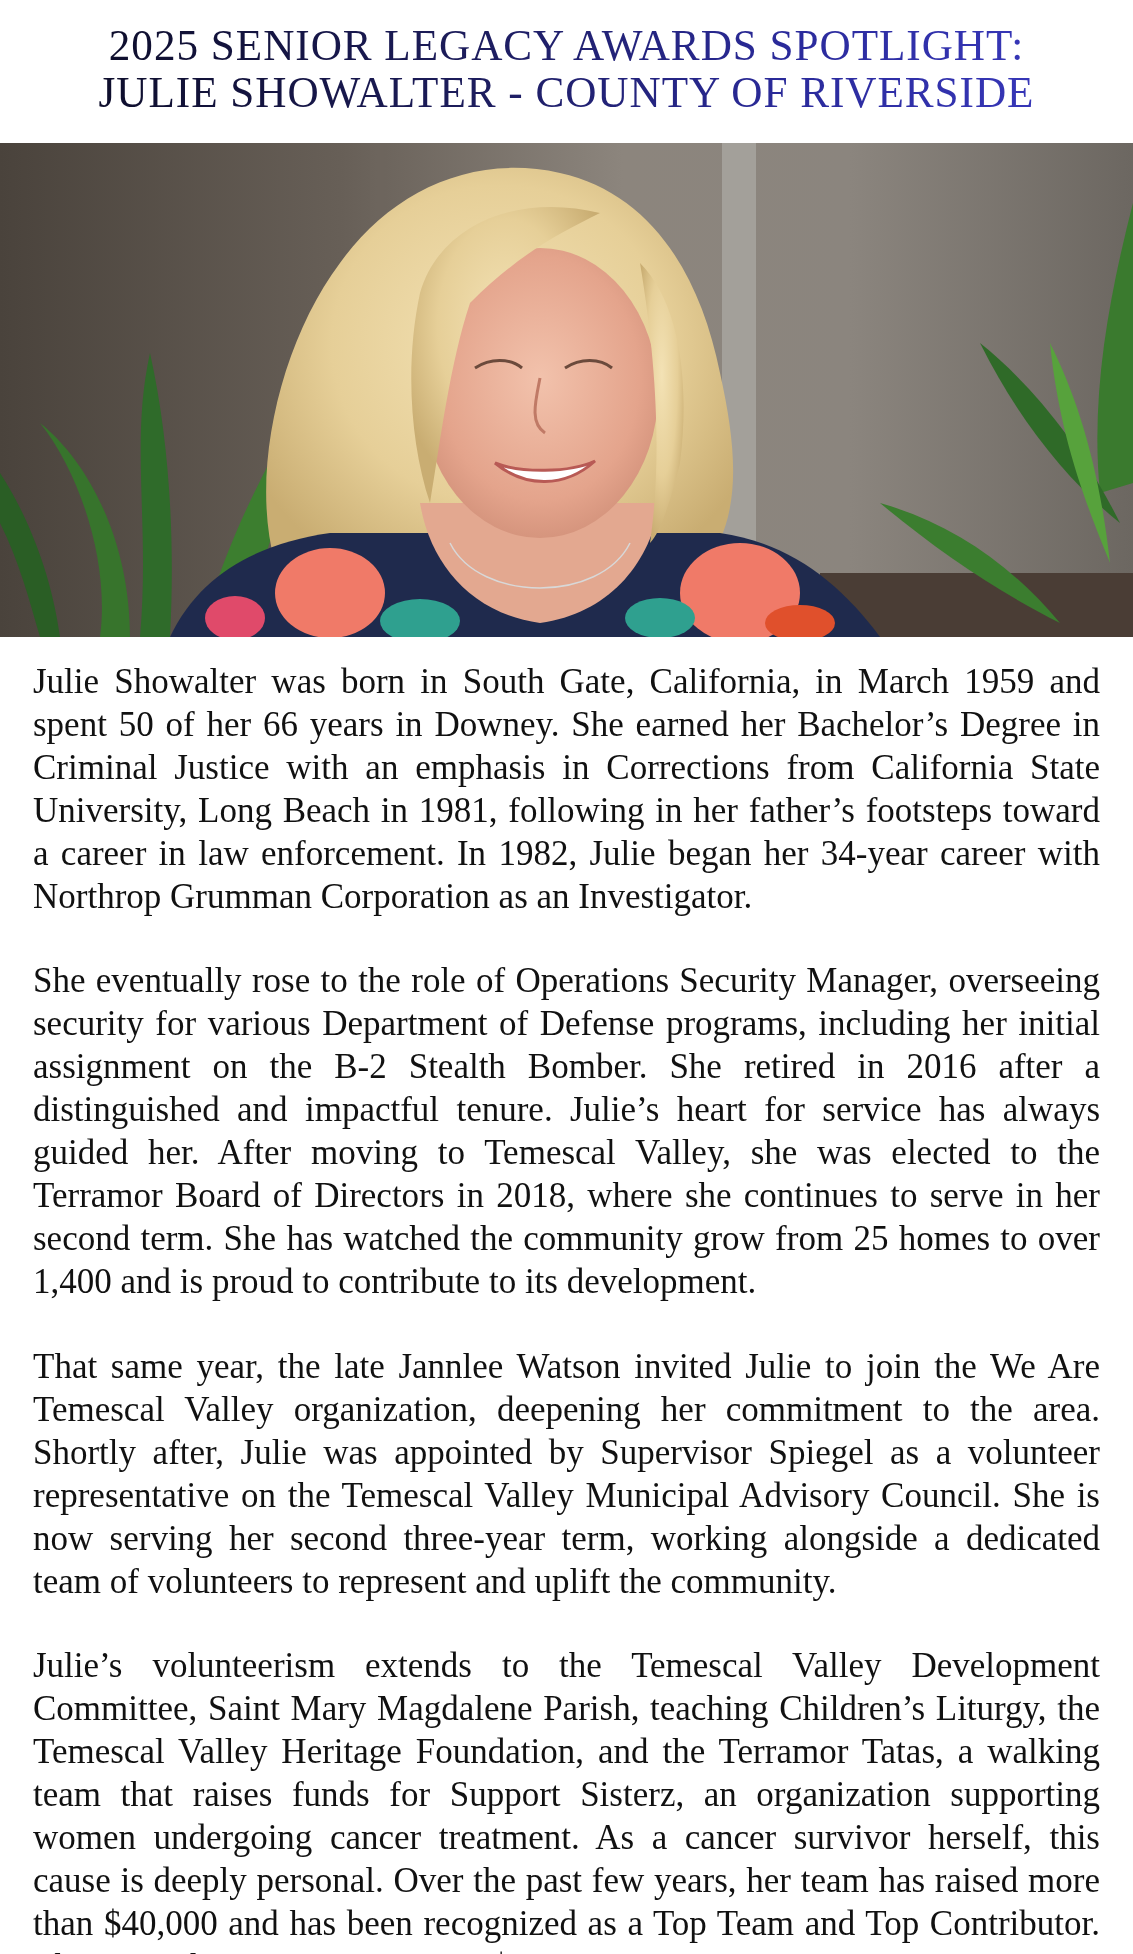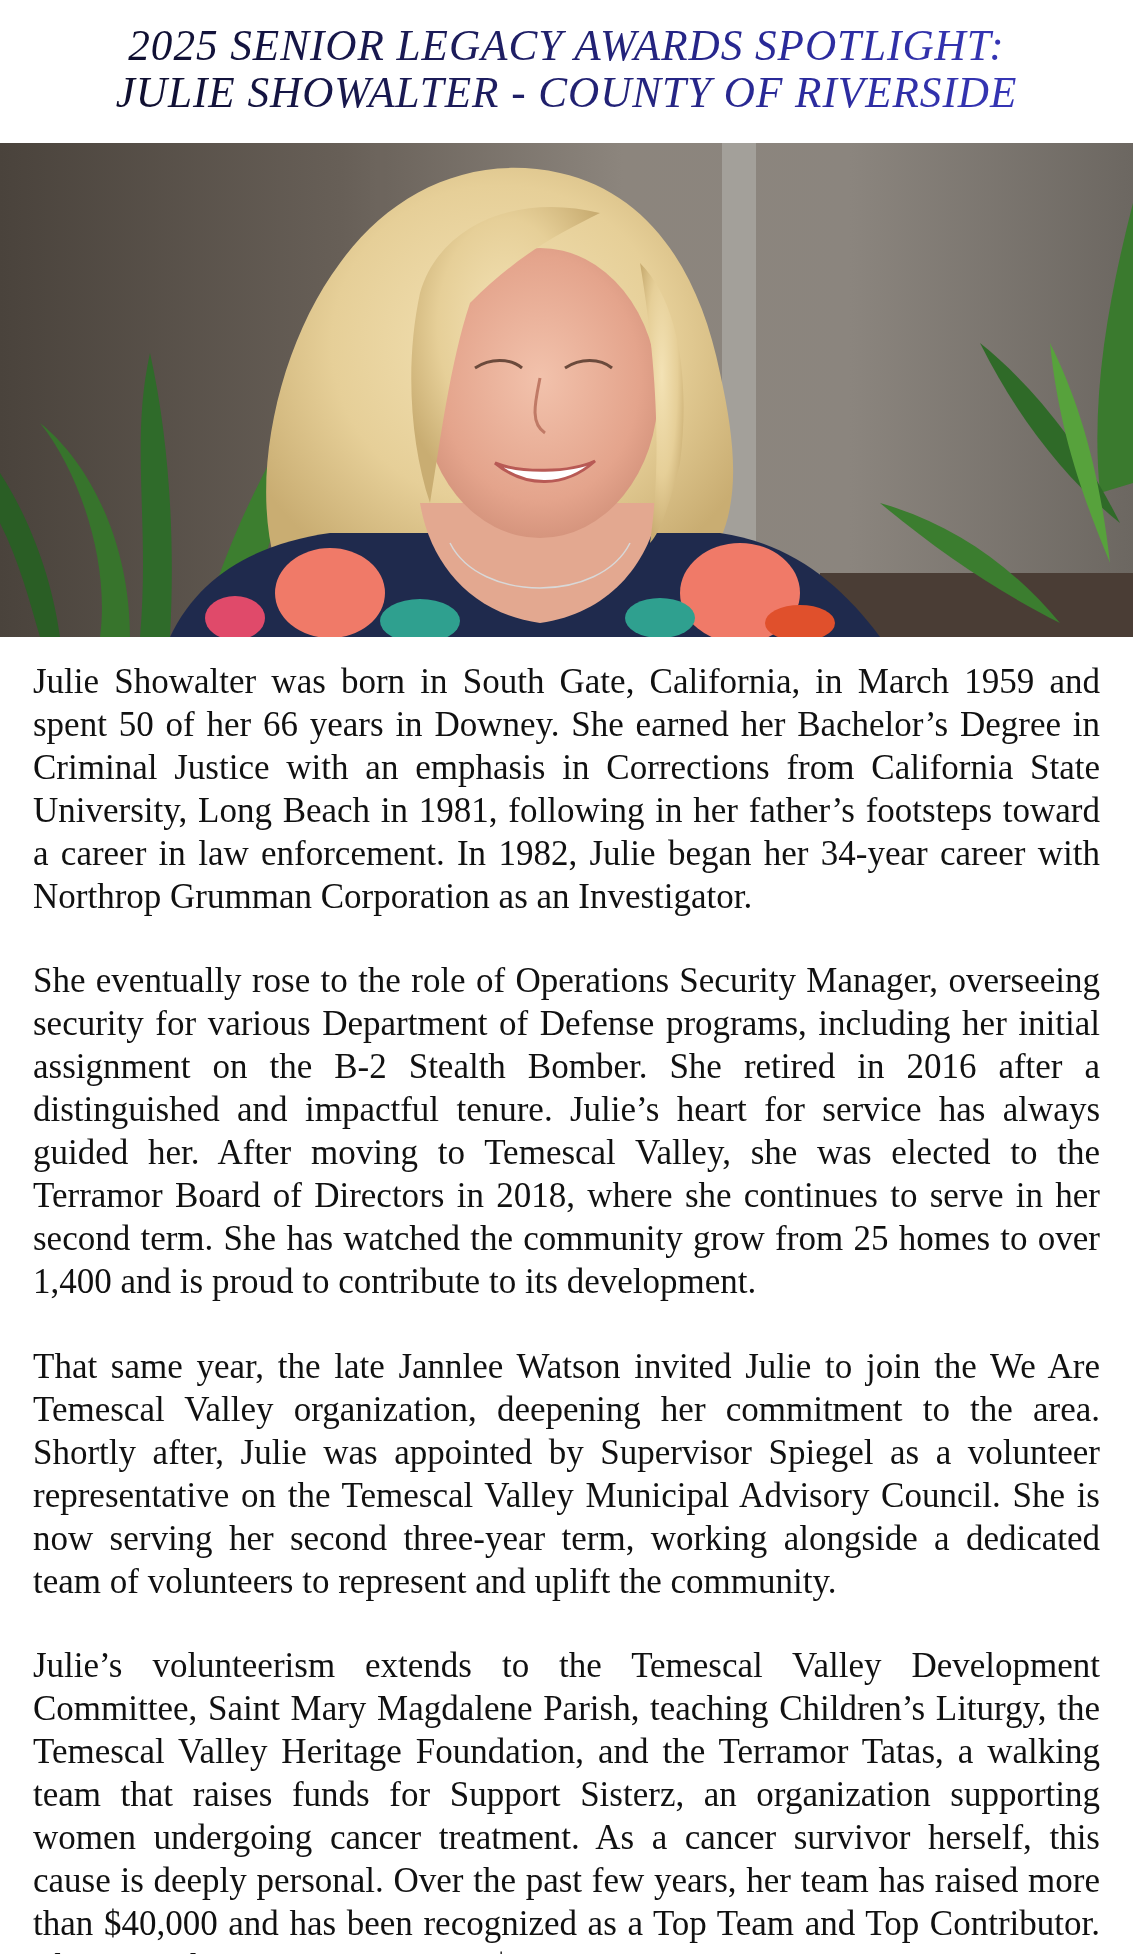--- a/index.html
+++ b/index.html
@@ -5,21 +5,20 @@
     html, body { margin: 0; padding: 0; background: #ffffff; }
     body { width: 1133px; height: 1954px; position: relative; overflow: hidden; }
 
     .title {
       position: absolute; left: 0; top: 22px; width: 1133px;
       text-align: center;
       font-family: "Liberation Serif", "DejaVu Serif", serif;
       font-size: 45px; line-height: 47px; letter-spacing: 1px;
       font-weight: normal;
       margin: 0;
-      font-style: italic;
     }
     .title span {
       display: block;
       background: linear-gradient(90deg, #0b0b22 0%, #1c1c5a 40%, #2a2a9a 70%, #3a3ac0 100%);
       -webkit-background-clip: text; background-clip: text;
       color: transparent;
       transform: scaleX(0.96);
     }
 
     .photo {

